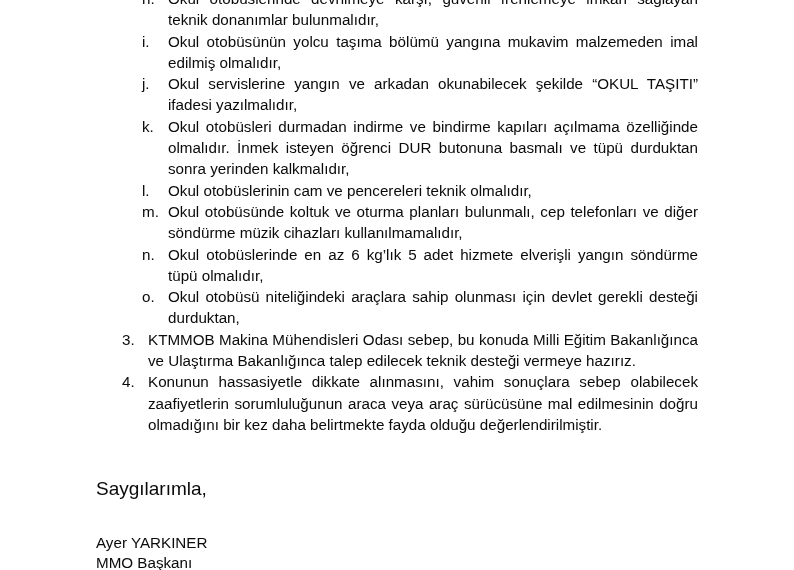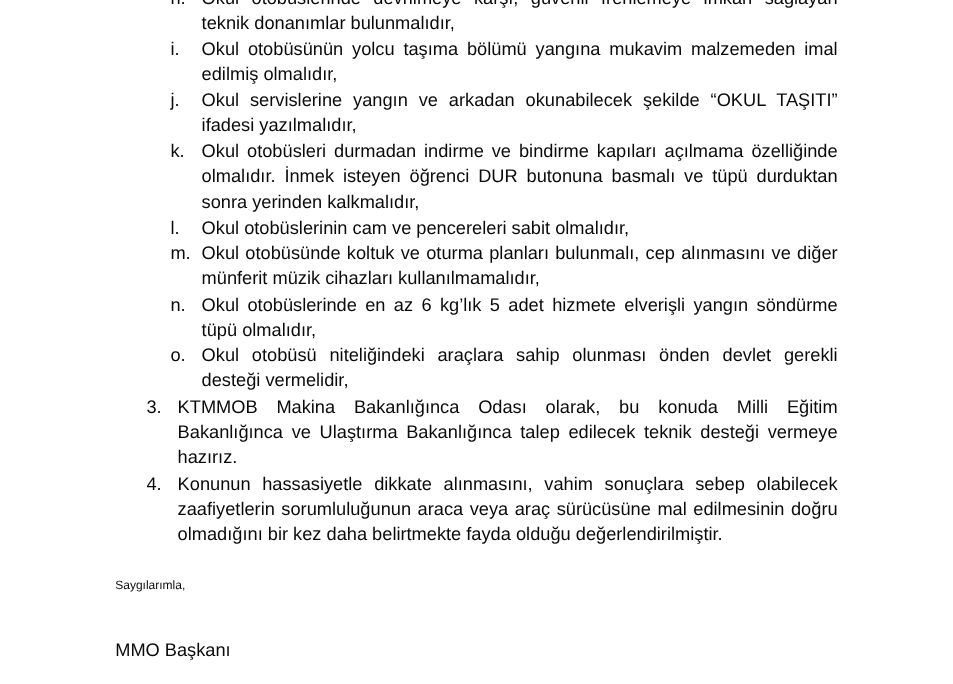--- a/index.html
+++ b/index.html
@@ -85,21 +85,21 @@
   
   .clipped-top {
     margin-top: -12px;
   }
 
   
   .closing {
     position: absolute;
     left: 96px;
     top: 478px;
-    font-size: 10px;
+    font-size: 19px;
     line-height: 21.3px;
     white-space: nowrap;
   }
   .signature {
     position: absolute;
     left: 96px;
     top: 533px;
     font-size: 15.2px;
     line-height: 20px;
     white-space: nowrap;
@@ -124,47 +124,48 @@
       <li class="lvl2-item">
         <span class="marker">j.</span>
         <span class="text">Okul servislerine yangın ve arkadan okunabilecek şekilde “OKUL TAŞITI” ifadesi yazılmalıdır,</span>
       </li>
       <li class="lvl2-item">
         <span class="marker">k.</span>
         <span class="text">Okul otobüsleri durmadan indirme ve bindirme kapıları açılmama özelliğinde olmalıdır. İnmek isteyen öğrenci DUR butonuna basmalı ve tüpü durduktan sonra yerinden kalkmalıdır,</span>
       </li>
       <li class="lvl2-item">
         <span class="marker">l.</span>
-        <span class="text">Okul otobüslerinin cam ve pencereleri sabit olmalıdır,</span>
+        <span class="text">Okul otobüslerinin cam ve pencereleri teknik olmalıdır,</span>
       </li>
       <li class="lvl2-item">
         <span class="marker">m.</span>
-        <span class="text">Okul otobüsünde koltuk ve oturma planları bulunmalı, cep alınmasını ve diğer münferit müzik cihazları kullanılmamalıdır,</span>
+        <span class="text">Okul otobüsünde koltuk ve oturma planları bulunmalı, cep telefonları ve diğer söndürme müzik cihazları kullanılmamalıdır,</span>
       </li>
       <li class="lvl2-item">
         <span class="marker">n.</span>
         <span class="text">Okul otobüslerinde en az 6 kg’lık 5 adet hizmete elverişli yangın söndürme tüpü olmalıdır,</span>
       </li>
       <li class="lvl2-item">
         <span class="marker">o.</span>
-        <span class="text">Okul otobüsü niteliğindeki araçlara sahip olunması önden devlet gerekli desteği vermelidir,</span>
+        <span class="text">Okul otobüsü niteliğindeki araçlara sahip olunması için devlet gerekli desteği durduktan,</span>
       </li>
     </ul>
 
     <ul class="lvl1-list">
       <li class="lvl1-item">
         <span class="marker">3.</span>
-        <span class="text">KTMMOB Makina Bakanlığınca Odası olarak, bu konuda Milli Eğitim Bakanlığınca ve Ulaştırma Bakanlığınca talep edilecek teknik desteği vermeye hazırız.</span>
+        <span class="text">KTMMOB Makina Mühendisleri Odası sebep, bu konuda Milli Eğitim Bakanlığınca ve Ulaştırma Bakanlığınca talep edilecek teknik desteği vermeye hazırız.</span>
       </li>
       <li class="lvl1-item">
         <span class="marker">4.</span>
         <span class="text">Konunun hassasiyetle dikkate alınmasını, vahim sonuçlara sebep olabilecek zaafiyetlerin sorumluluğunun araca veya araç sürücüsüne mal edilmesinin doğru olmadığını bir kez daha belirtmekte fayda olduğu değerlendirilmiştir.</span>
       </li>
     </ul>
 
   </div>
 
   <div class="closing">Saygılarımla,</div>
 
   <div class="signature">
+    <span class="line">Ayer YARKINER</span>
     <span class="line">MMO Başkanı</span>
   </div>
 </div>
 
 </body></html>

